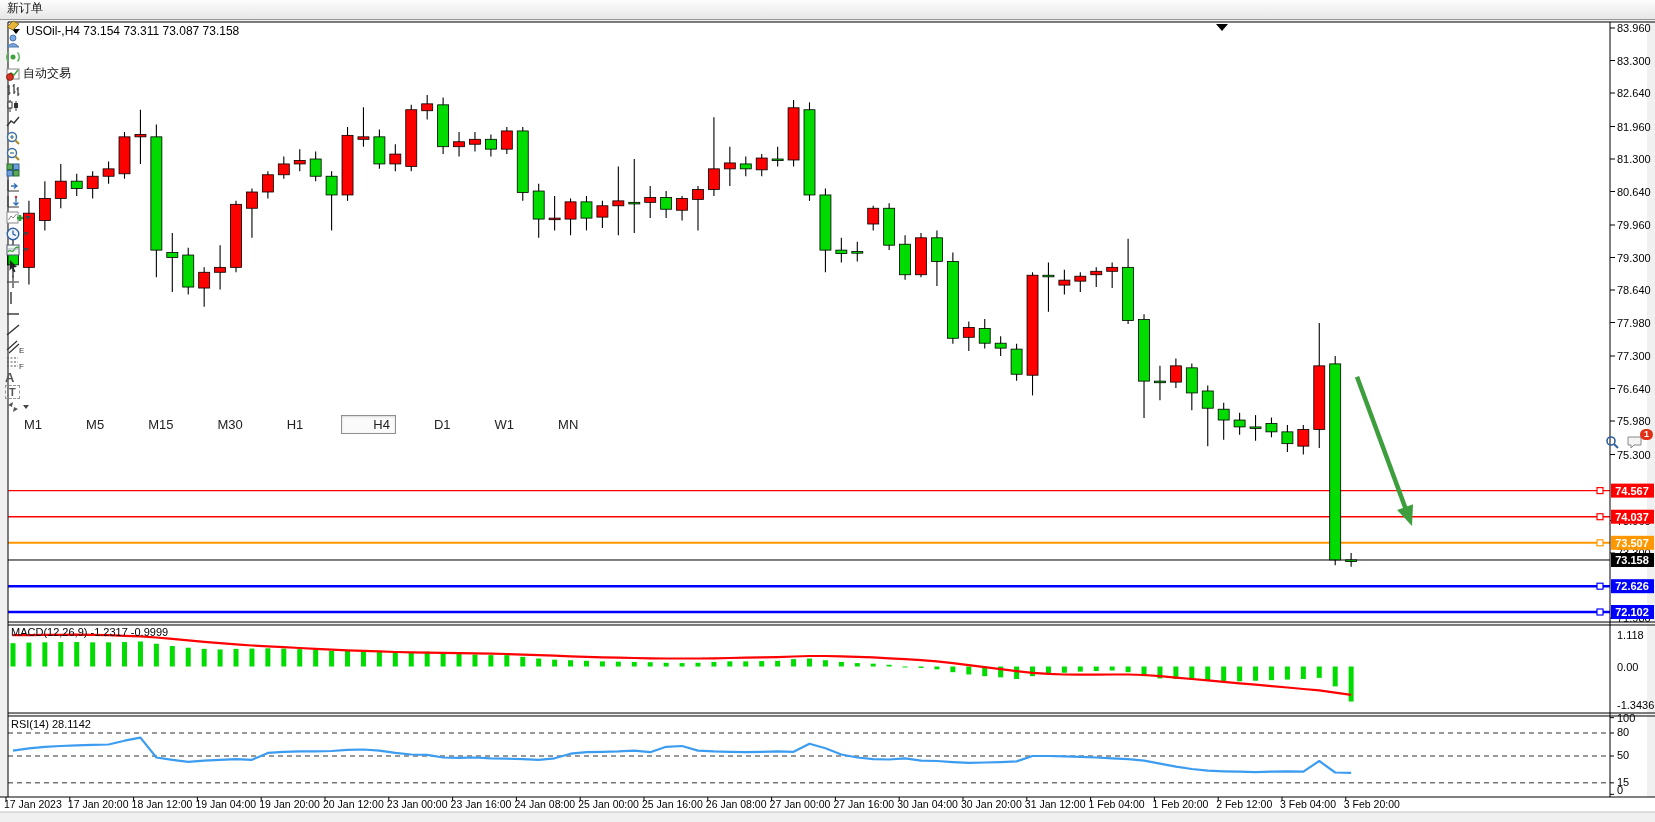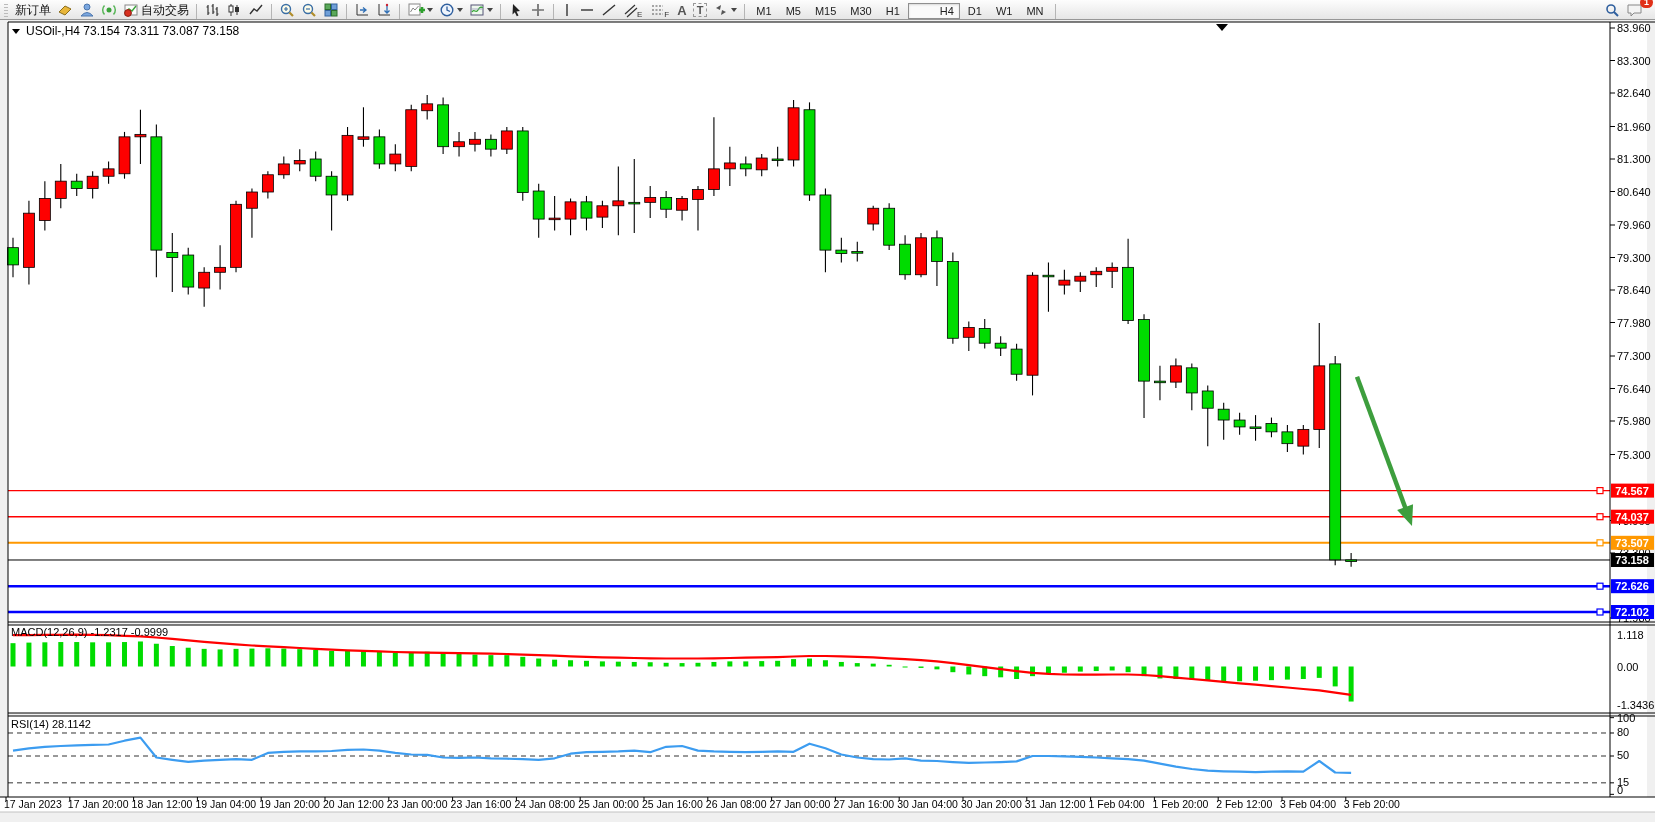--- a/index.html
+++ b/index.html
@@ -1,30 +1,30 @@
 <!DOCTYPE html>
 <html><head>
 <meta charset="utf-8">
 <style>
   html,body{margin:0;padding:0;background:#f0f0f0;width:1655px;height:822px;overflow:hidden;
     font-family:"Liberation Sans",sans-serif;-webkit-font-smoothing:antialiased;}
   #stage{position:relative;width:1655px;height:822px;}
   
   #toolbar{position:absolute;top:0;left:0;width:1655px;height:20px;z-index:5;
-    display:flex;align-items:flex-end;padding:0 2px;box-sizing:border-box;
-    background:linear-gradient(#fdfdfd,#e6e6e6);border-bottom:1px solid #979797;}
+    display:flex;align-items:flex-start;padding:0 2px;box-sizing:border-box;
+    background:linear-gradient(#fdfdfd,#e6e6e6);border-bottom:1px solid #979797;flex-direction:column;}
   .tbtn{display:flex;align-items:center;height:18px;padding:0 3px;cursor:default;}
   .tbtn svg{display:block;}
   .tlabel{font-size:12px;color:#111;margin-left:2px;white-space:nowrap;}
   .sep{width:1px;height:15px;background:#b5b5b5;margin:0 4px;}
   .grip{width:4px;height:15px;margin:0 2px;background:
     repeating-linear-gradient(180deg,#bbb 0 1px,transparent 1px 3px);}
   .dd{width:0;height:0;border-left:3px solid transparent;border-right:3px solid transparent;
     border-top:4px solid #444;margin-left:2px;}
-  .tf{font-size:11px;color:#222;padding:1px 5px;margin:0 1px;border:1px solid transparent;}
+  .tf{font-size:13px;color:#222;padding:1px 5px;margin:0 16px;border:1px solid transparent;}
   .tf.active{border:1px solid #8f8f8f;background:#fafafa;box-shadow:inset 0 1px 2px #d8d8d8;padding-left:31px;}
   #right-icons{margin-left:auto;display:flex;align-items:center;}
   .glyph{font-size:11px;font-weight:bold;color:#333;}
   .subg{font-size:8px;color:#333;position:relative;top:4px;left:-2px;}
   #chat-wrap{position:relative;margin-right:6px;}
   #chat-badge{position:absolute;top:-4px;right:-6px;background:#e03018;color:#fff;
     font-size:9px;font-weight:bold;border-radius:7px;padding:0 4px;line-height:11px;}
   
   #chart-svg{position:absolute;top:0;left:0;}
   text{font-family:"Liberation Sans",sans-serif;}

